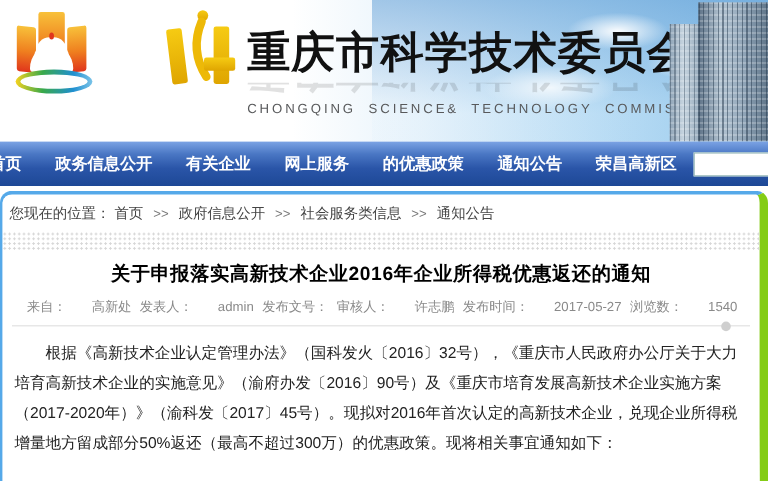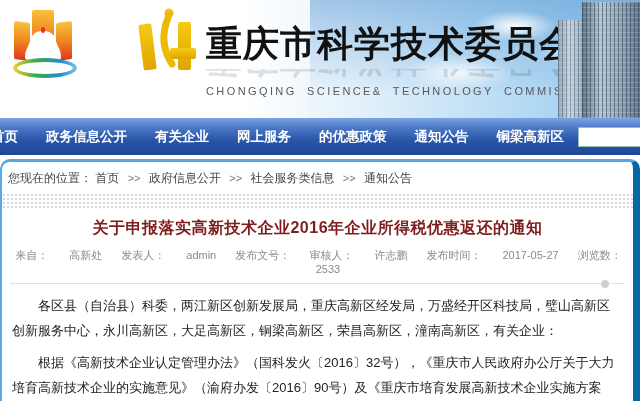--- a/index.html
+++ b/index.html
@@ -61,36 +61,36 @@
     overflow:hidden; background:linear-gradient(180deg,#7ba3e4 0%,#4a77c4 28%,#2a55a8 60%,#1d4896 100%); }
   .nav-item { color:#fff; font-size:13.5px; font-weight:bold; text-decoration:none;
     white-space:nowrap; margin:0 14px; cursor:pointer; }
   .nav-item.first { margin-left:-9px; }
   .search-wrap { margin-left:auto; display:flex; align-items:center; margin-right:2px; }
   .search-input { width:124px; height:20px; border:1px solid #9bb; background:#fff; outline:none;
     font-size:12px; padding:0 4px; }
 
   
   .content-box { position:relative; width:640px; height:242px; margin-top:4px; background:#fff;
-    border-top:3px solid #55a9e9; border-left:2px solid #55a9e9; border-right:7px solid #0369a1;
+    border-top:3px solid #55a9e9; border-left:2px solid #55a9e9; border-right:7px solid #84cc16;
     border-radius:10px 10px 0 0; overflow:hidden; }
 
   .breadcrumb { padding:8px 6px 6px; font-size:12px; color:#444; }
   .breadcrumb a { color:#444; text-decoration:none; cursor:pointer; }
   .crumb-sep { color:#777; margin:0 5px; font-size:11px; }
 
   .dots-band { height:16px; width:100%;
     background-image:radial-gradient(circle,#d7d7d7 0.8px, transparent 1px);
     background-size:4px 4px; }
 
   .article-title { margin-top:9px; text-align:center; font-size:16px; font-weight:bold;
-    color:#7f1d1d; letter-spacing:.5px; }
+    color:#000000; letter-spacing:.5px; }
 
   .article-meta { margin-top:9px; text-align:center; font-size:11px; color:#8a8a8a; }
-  .article-meta .m-label { margin-left:16px; }
+  .article-meta .m-label { margin-left:4px; }
   .article-meta .m-label:first-child { margin-left:2px; }
   .article-meta .m-value { margin-left:21px; }
 
   .divider { position:relative; margin:8px 8px 0; border-top:1px solid #e2e2e2; }
   .divider .dot { position:absolute; right:16px; top:-4px; width:8px; height:8px;
     border-radius:50%; background:#cfcfcf; }
 
   .article-body { padding:9px 12px 0 10px; font-size:13px; line-height:25px; color:#222; }
   .article-body p { text-indent:2em; margin:0; }
   .article-body p + p { margin-top:7px; }
@@ -137,21 +137,21 @@
     </div>
   </header>
 
   <nav class="main-nav">
     <a class="nav-item first">首页</a>
     <a class="nav-item">政务信息公开</a>
     <a class="nav-item">有关企业</a>
     <a class="nav-item">网上服务</a>
     <a class="nav-item">的优惠政策</a>
     <a class="nav-item">通知公告</a>
-    <a class="nav-item">铜梁高新区</a>
+    <a class="nav-item">荣昌高新区</a>
     <div class="search-wrap">
       <input class="search-input" type="text" style="">
 
     </div>
   </nav>
 
   <div class="content-box">
 
     <div class="breadcrumb">
       <span>您现在的位置：</span>
@@ -167,26 +167,25 @@
     <div class="dots-band"></div>
 
     <h1 class="article-title">关于申报落实高新技术企业2016年企业所得税优惠返还的通知</h1>
 
     <div class="article-meta">
       <span class="m-label">来自：</span><span class="m-value">高新处</span>
       <span class="m-label">发表人：</span><span class="m-value">admin</span>
       <span class="m-label">发布文号：</span>
       <span class="m-label">审核人：</span><span class="m-value">许志鹏</span>
       <span class="m-label">发布时间：</span><span class="m-value">2017-05-27</span>
-      <span class="m-label">浏览数：</span><span class="m-value">2533</span>
+      <span class="m-label">浏览数：</span><span class="m-value">1540</span>
     </div>
 
     <div class="divider">
       <span class="dot"></span>
     </div>
 
     <div class="article-body">
-      <p>各区县（自治县）科委，两江新区创新发展局，重庆高新区经发局，万盛经开区科技局，璧山高新区创新服务中心，永川高新区，大足高新区，铜梁高新区，荣昌高新区，潼南高新区，有关企业：</p>
       <p>根据《高新技术企业认定管理办法》（国科发火〔2016〕32号），《重庆市人民政府办公厅关于大力培育高新技术企业的实施意见》（渝府办发〔2016〕90号）及《重庆市培育发展高新技术企业实施方案（2017-2020年）》（渝科发〔2017〕45号）。现拟对2016年首次认定的高新技术企业，兑现企业所得税增量地方留成部分50%返还（最高不超过300万）的优惠政策。现将相关事宜通知如下：</p>
     </div>
 
   </div>
 </div>
 
 </body></html>

